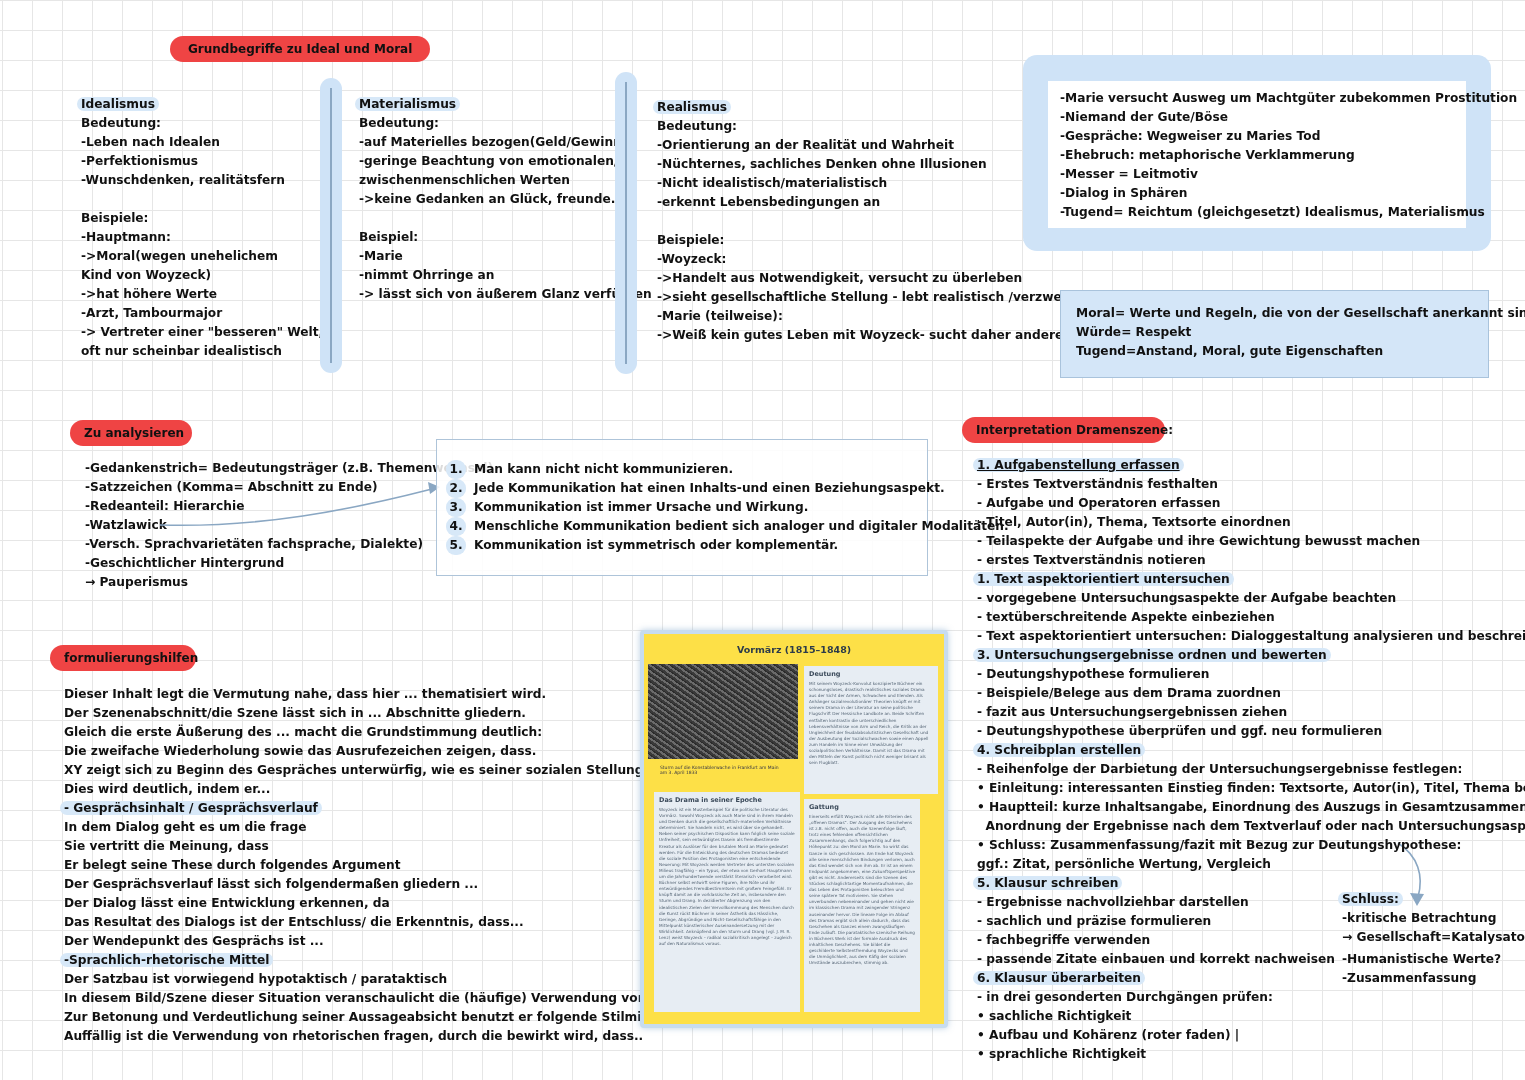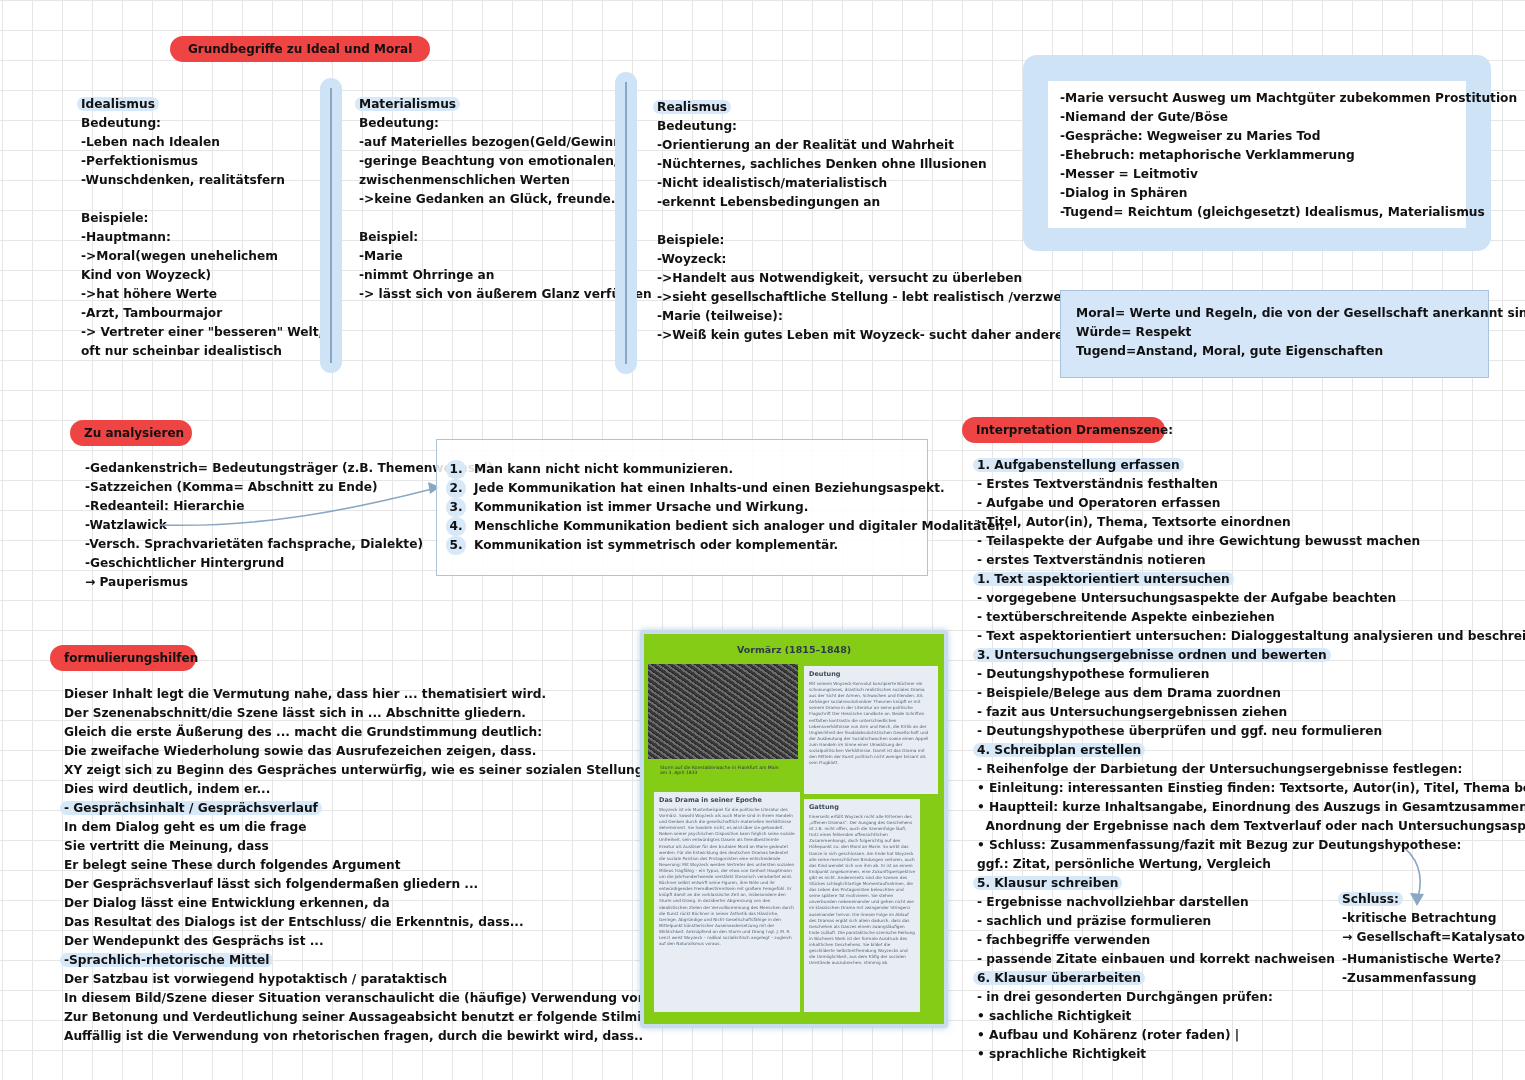--- a/index.html
+++ b/index.html
@@ -34,21 +34,21 @@
   }
   .box-inner { position: absolute; background: #fff; }
   .def-box {
     position: absolute; background: #d4e6f8; border: 1.5px solid #a9c3dc;
   }
   .watz-box {
     position: absolute; background: rgba(255,255,255,0.85); border: 1.5px solid #aec4d9;
   }
   .num { display: inline-block; width: 20px; height: 19px; background: #d7e8f8; border-radius: 9px; text-align: center; margin-right: 8px; }
   .doc {
-    position: absolute; background: #84cc16; border: 4px solid #c7dcef; border-radius: 4px;
+    position: absolute; background: #fde047; border: 4px solid #c7dcef; border-radius: 4px;
     box-shadow: 0 0 6px rgba(120,160,200,0.5);
   }
   .doc-title { position: absolute; font-size: 9px; font-weight: bold; color: #2c3b4a; }
   .doc-img {
     position: absolute;
     background: repeating-linear-gradient(35deg, #3a3a3a 0 2px, #6b6b6b 2px 4px, #2b2b2b 4px 5px);
   }
   .doc-panel { position: absolute; background: #e7edf3; padding: 4px 5px; box-sizing: border-box; overflow: hidden; }
   .doc-panel h4 { margin: 0 0 3px 0; font-size: 6.5px; color: #3b4a5a; }
   .doc-panel p { margin: 0 0 3px 0; font-size: 4.2px; line-height: 6.1px; color: #556575; }
@@ -194,21 +194,21 @@
     <p>Woyzeck ist ein Musterbeispiel für die politische Literatur des Vormärz. Sowohl Woyzeck als auch Marie sind in ihrem Handeln und Denken durch die gesellschaftlich-materiellen Verhältnisse determiniert. Sie handeln nicht, es wird über sie gehandelt. Neben seiner psychischen Disposition kann folglich seine soziale Unfreiheit, sein entwürdigtes Dasein als fremdbestimmte Kreatur als Auslöser für den brutalen Mord an Marie gedeutet werden. Für die Entwicklung des deutschen Dramas bedeutet die soziale Position des Protagonisten eine entscheidende Neuerung: Mit Woyzeck werden Vertreter des untersten sozialen Milieus tragfähig – ein Typus, der etwa von Gerhart Hauptmann um die Jahrhundertwende verstärkt literarisch verarbeitet wird. Büchner selbst entwirft seine Figuren, ihre Nöte und ihr entwürdigendes Fremdbestimmtsein mit großem Feingefühl. Er knüpft damit an die vorklassische Zeit an, insbesondere den Sturm und Drang. In dezidierter Abgrenzung von den idealistischen Zielen der Vervollkommnung des Menschen durch die Kunst rückt Büchner in seiner Ästhetik das Hässliche, Geringe, Abgründige und Nicht-Gesellschaftsfähige in den Mittelpunkt künstlerischer Auseinandersetzung mit der Wirklichkeit. Anknüpfend an den Sturm und Drang (vgl. J. M. R. Lenz) weist Woyzeck – radikal sozialkritisch angelegt – zugleich auf den Naturalismus voraus.</p>
   </div>
   <div class="doc-panel" style="left:160px; top:165px; width:116px; height:213px;">
     <h4>Gattung</h4>
     <p>Einerseits erfüllt Woyzeck nicht alle Kriterien des „offenen Dramas“. Der Ausgang des Geschehens ist z.B. nicht offen, auch die Szenenfolge läuft, trotz eines fehlenden offensichtlichen Zusammenhangs, doch folgerichtig auf den Höhepunkt zu: den Mord an Marie. So wirkt das Ganze in sich geschlossen. Am Ende hat Woyzeck alle seine menschlichen Bindungen verloren, auch das Kind wendet sich von ihm ab. Er ist an einem Endpunkt angekommen, eine Zukunftsperspektive gibt es nicht. Andererseits sind die Szenen des Stückes schlaglichtartige Momentaufnahmen, die das Leben des Protagonisten beleuchten und seine spätere Tat motivieren. Sie stehen unverbunden nebeneinander und gehen nicht wie im klassischen Drama mit zwingender Stringenz auseinander hervor. Die lineare Folge im Ablauf des Dramas ergibt sich allein dadurch, dass das Geschehen als Ganzes einem zwangsläufigen Ende zuläuft. Die parataktische szenische Reihung in Büchners Werk ist der formale Ausdruck des inhaltlichen Geschehens. Sie bildet die geschilderte Selbstentfremdung Woyzecks und die Unmöglichkeit, aus dem Käfig der sozialen Umstände auszubrechen, stimmig ab.</p>
   </div>
 </div>
 
 <div class="pill" style="left:962px; top:417px; width:175px;">Interpretation Dramenszene:</div>
 <div class="lines" style="left:977px; top:456px;" id="interp-list">
-    <div><span class="hl" style="white-space: pre;">1. Aufgabenstellung erfassen</span></div>
+    <div><span class="hl" style="white-space: pre; text-decoration: underline;">1. Aufgabenstellung erfassen</span></div>
     <div><span style="white-space: pre;">- Erstes Textverständnis festhalten</span></div>
     <div><span style="white-space: pre;">- Aufgabe und Operatoren erfassen</span></div>
     <div><span style="white-space: pre;">- Titel, Autor(in), Thema, Textsorte einordnen</span></div>
     <div><span style="white-space: pre;">- Teilaspekte der Aufgabe und ihre Gewichtung bewusst machen</span></div>
     <div><span style="white-space: pre;">- erstes Textverständnis notieren</span></div>
     <div><span class="hl" style="white-space: pre;">1. Text aspektorientiert untersuchen</span></div>
     <div><span style="white-space: pre;">- vorgegebene Untersuchungsaspekte der Aufgabe beachten</span></div>
     <div><span style="white-space: pre;">- textüberschreitende Aspekte einbeziehen</span></div>
     <div><span style="white-space: pre;">- Text aspektorientiert untersuchen: Dialoggestaltung analysieren und beschreiben</span></div>
     <div><span class="hl" style="white-space: pre;">3. Untersuchungsergebnisse ordnen und bewerten</span></div>

